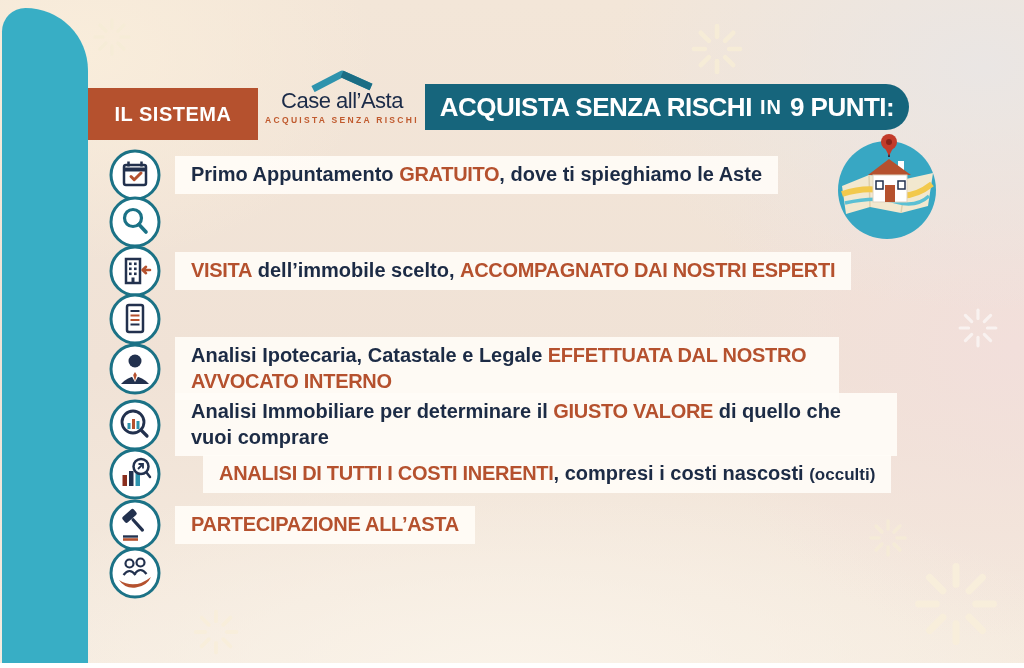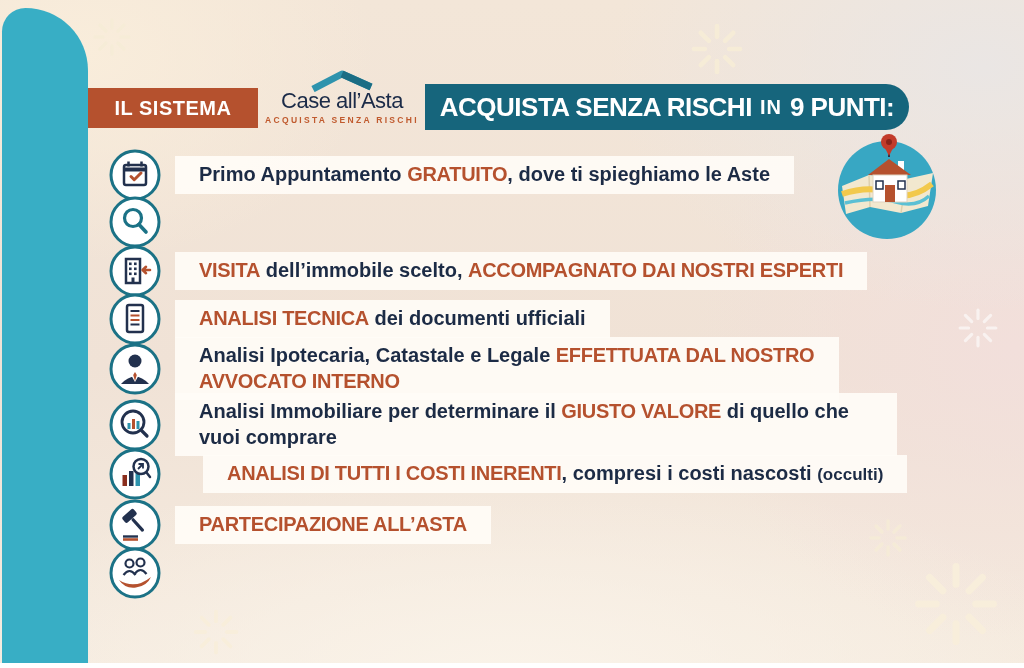--- a/index.html
+++ b/index.html
@@ -14,42 +14,42 @@
       linear-gradient(180deg,#f3e6d8 0%,#f0e2d6 55%,#f5ebdf 100%);
   }
   .bottom-edge{position:absolute;left:0;right:0;bottom:0;height:5px;background:#fff;}
   .side-strip{
     position:absolute;left:2px;top:8px;bottom:5px;width:86px;
     background:#38aec5;border-radius:30px 80px 0 0;
   }
   .sparkle{position:absolute;}
   
   .system-badge{
-    position:absolute;left:88px;top:88px;width:170px;height:40px;
+    position:absolute;left:88px;top:88px;width:170px;height:52px;
     background:#b5512e;color:#fff;font-weight:bold;font-size:20px;letter-spacing:.5px;
     display:flex;align-items:center;justify-content:center;
   }
   .logo{position:absolute;left:260px;top:70px;width:164px;text-align:center;line-height:1;}
   .logo-roof{display:block;margin:0 auto -2px auto;}
   .logo-name{font-size:22px;font-weight:normal;color:#1b2b48;letter-spacing:-.5px;}
   .logo-tagline{font-size:8.5px;font-weight:bold;color:#c05a2e;letter-spacing:2.3px;margin-top:4px;}
   .title-box{
     position:absolute;left:425px;top:84px;width:484px;height:46px;
     background:#16657c;border-radius:0 26px 26px 0;color:#fff;
     display:flex;align-items:center;justify-content:center;font-weight:bold;white-space:nowrap;
   }
   .title-main{font-size:26px;letter-spacing:-.5px;}
   .title-in{font-size:20px;margin:0 8px;letter-spacing:1px;align-self:center;}
   
   .map-illo{position:absolute;left:832px;top:130px;}
   
   .row{position:absolute;left:108px;display:flex;align-items:center;gap:13px;}
   .icon-badge{width:54px;height:54px;flex:none;}
   .band{
-    background:rgba(255,252,246,.93);padding:6px 24px;font-size:20px;font-weight:bold;
+    background:rgba(255,252,246,.93);padding:6px 16px;font-size:20px;font-weight:bold;
     color:#1c2b45;line-height:1.28;box-sizing:border-box;
   }
   .seg-n{color:#1c2b45;}
   .seg-h{color:#b5512e;text-transform:uppercase;letter-spacing:-.3px;}
   .seg-sm{color:#1c2b45;font-size:17px;}
 </style>
 </head>
 <body>
 
 <div class="canvas">
@@ -203,21 +203,20 @@
 
   <div class="row" style="top:292px;">
     <svg class="icon-badge" viewBox="0 0 54 54">
       <circle cx="27" cy="27" r="24" fill="#fff" stroke="#1b7286" stroke-width="3"></circle>
       <rect x="19" y="13" width="16" height="27" rx="2" fill="#fff" stroke="#22314e" stroke-width="2.5"></rect>
       <path d="M22.5 19 h9" stroke="#22314e" stroke-width="2"></path>
       <path d="M22.5 23.5 h9" stroke="#b5512e" stroke-width="2"></path>
       <path d="M22.5 28 h9" stroke="#b5512e" stroke-width="2"></path>
       <path d="M22.5 32.5 h9" stroke="#22314e" stroke-width="2"></path>
     </svg>
-    <div class="band"><span><span class="seg-h">ANALISI TECNICA</span><span class="seg-n"> dei documenti ufficiali</span></span></div>
   </div>
 
   <div class="row" style="top:337px;">
     <svg class="icon-badge" viewBox="0 0 54 54">
       <circle cx="27" cy="27" r="24" fill="#fff" stroke="#1b7286" stroke-width="3"></circle>
       <circle cx="27" cy="19" r="6.5" fill="#22314e"></circle>
       <path d="M13 42 q14 -15 28 0 z" fill="#22314e"></path>
       <path d="M27 27 l-4.5 5 4.5 8 4.5-8 z" fill="#fff"></path>
       <path d="M27 30 l-1.8 3 1.8 6 1.8-6 z" fill="#b5512e"></path>
     </svg>

